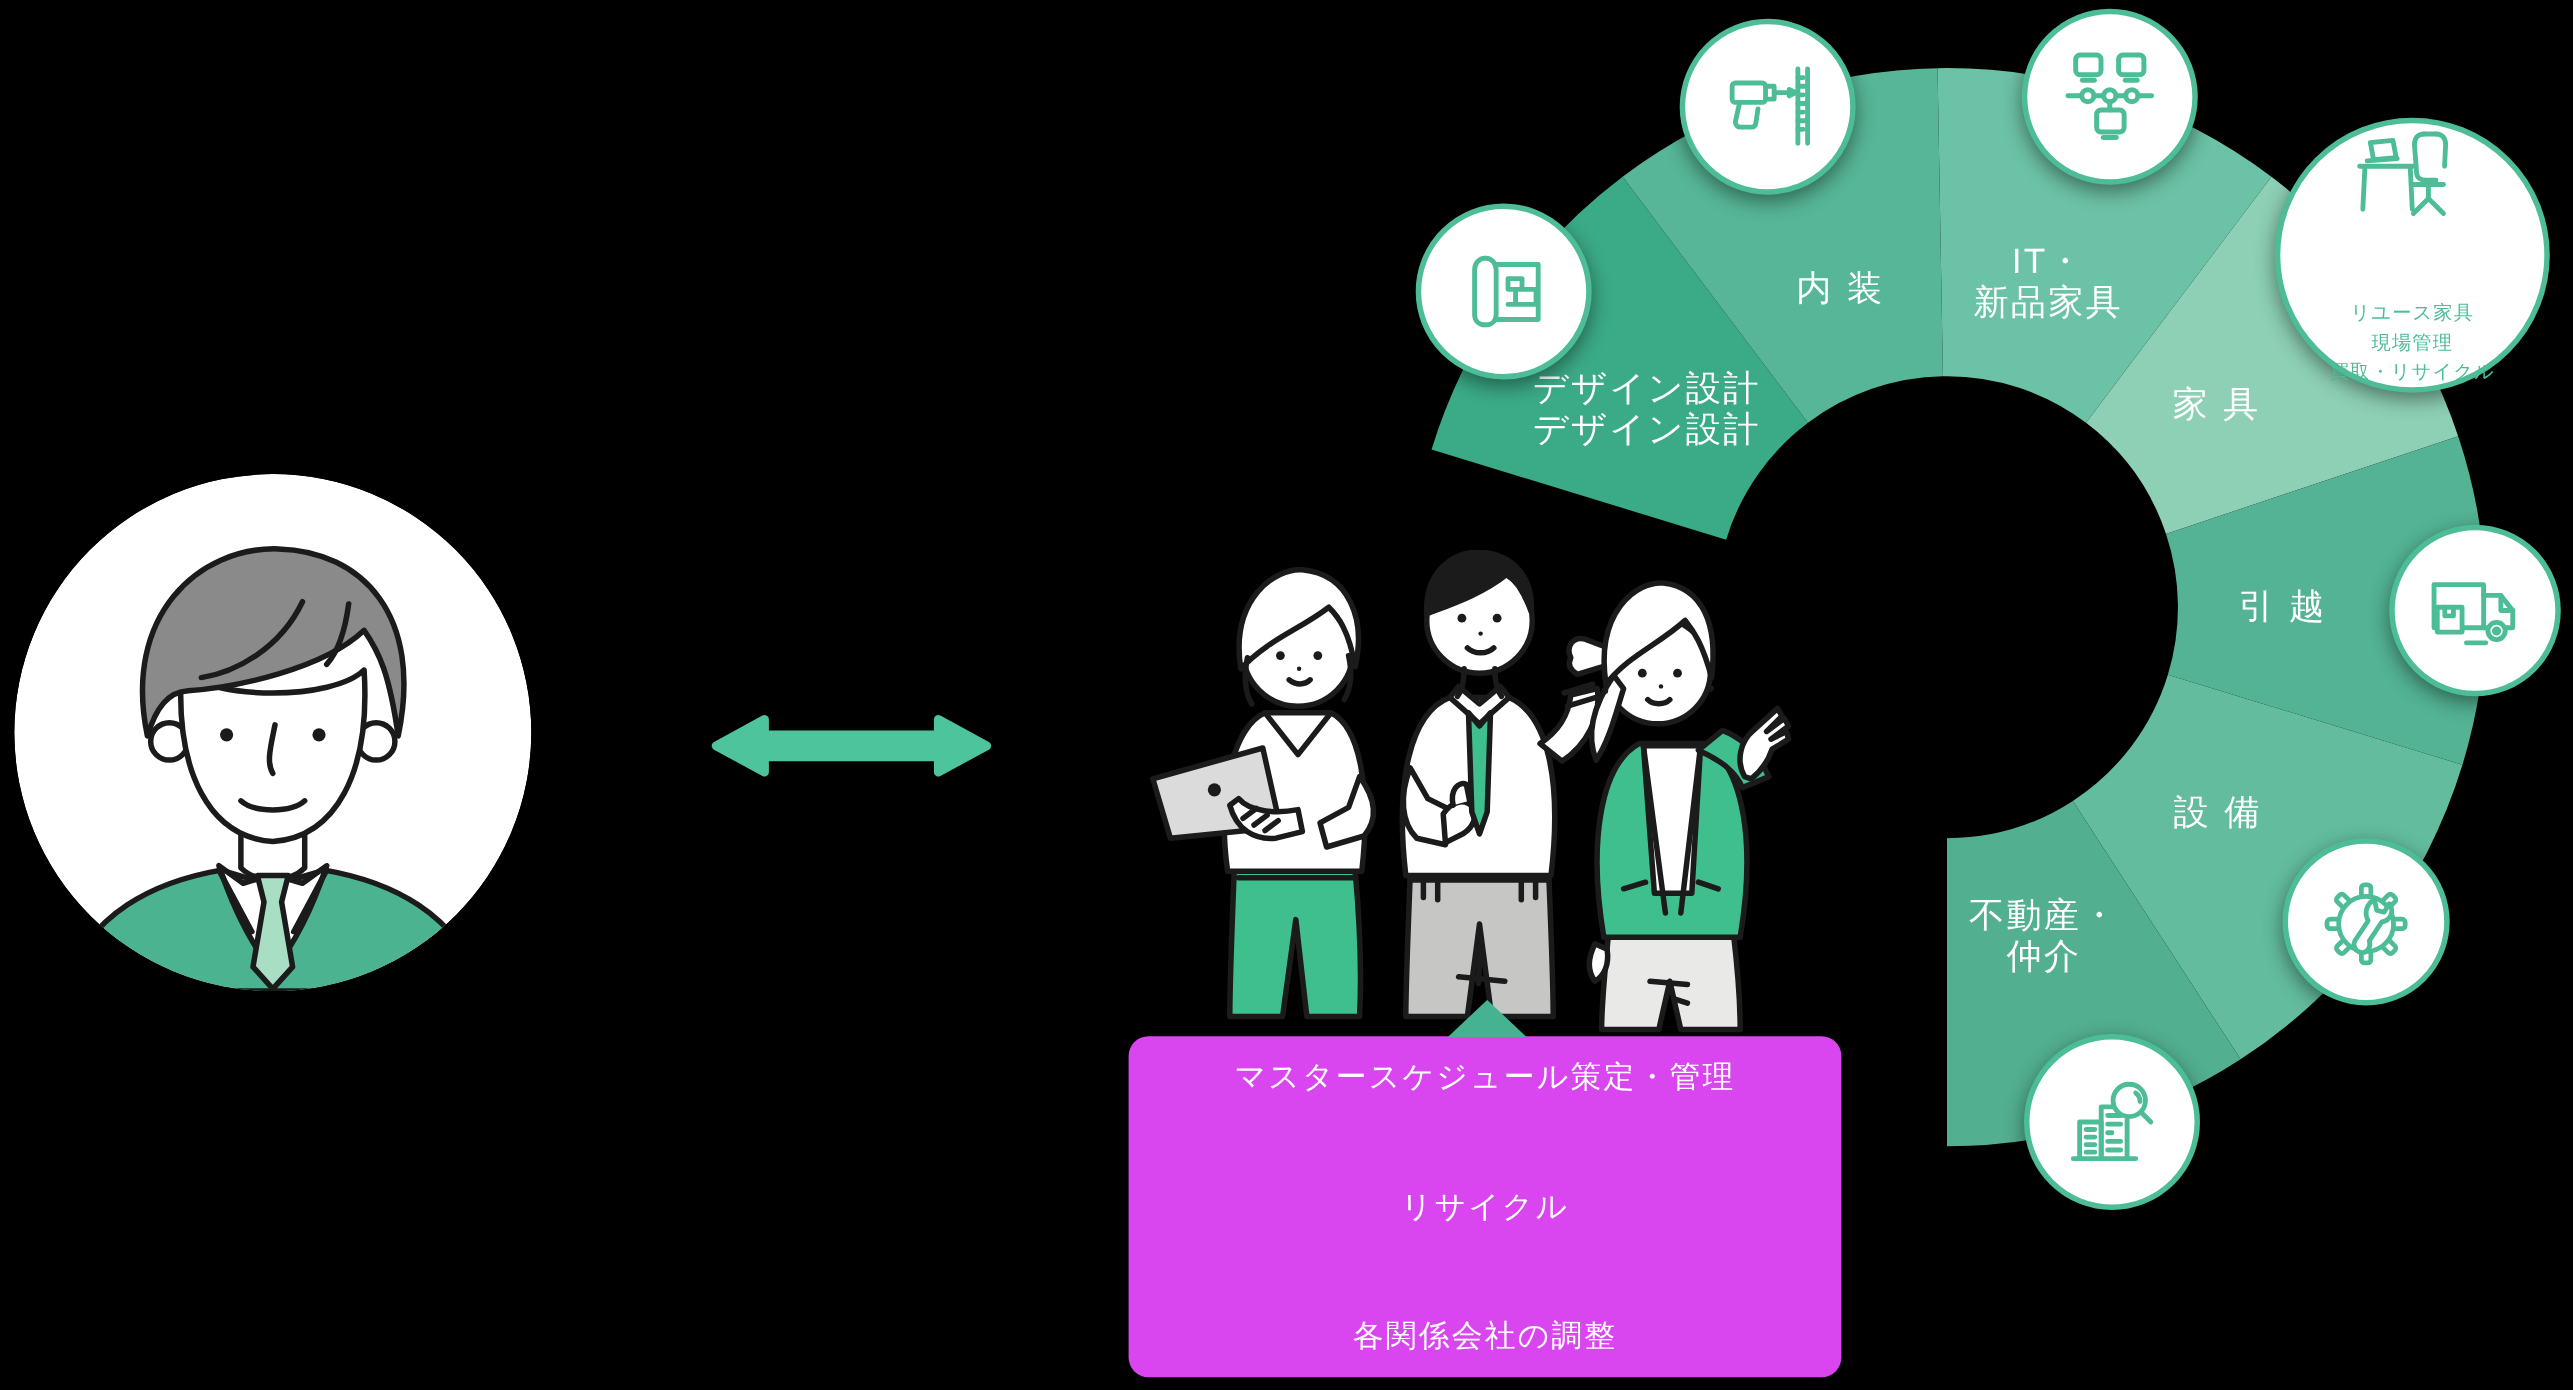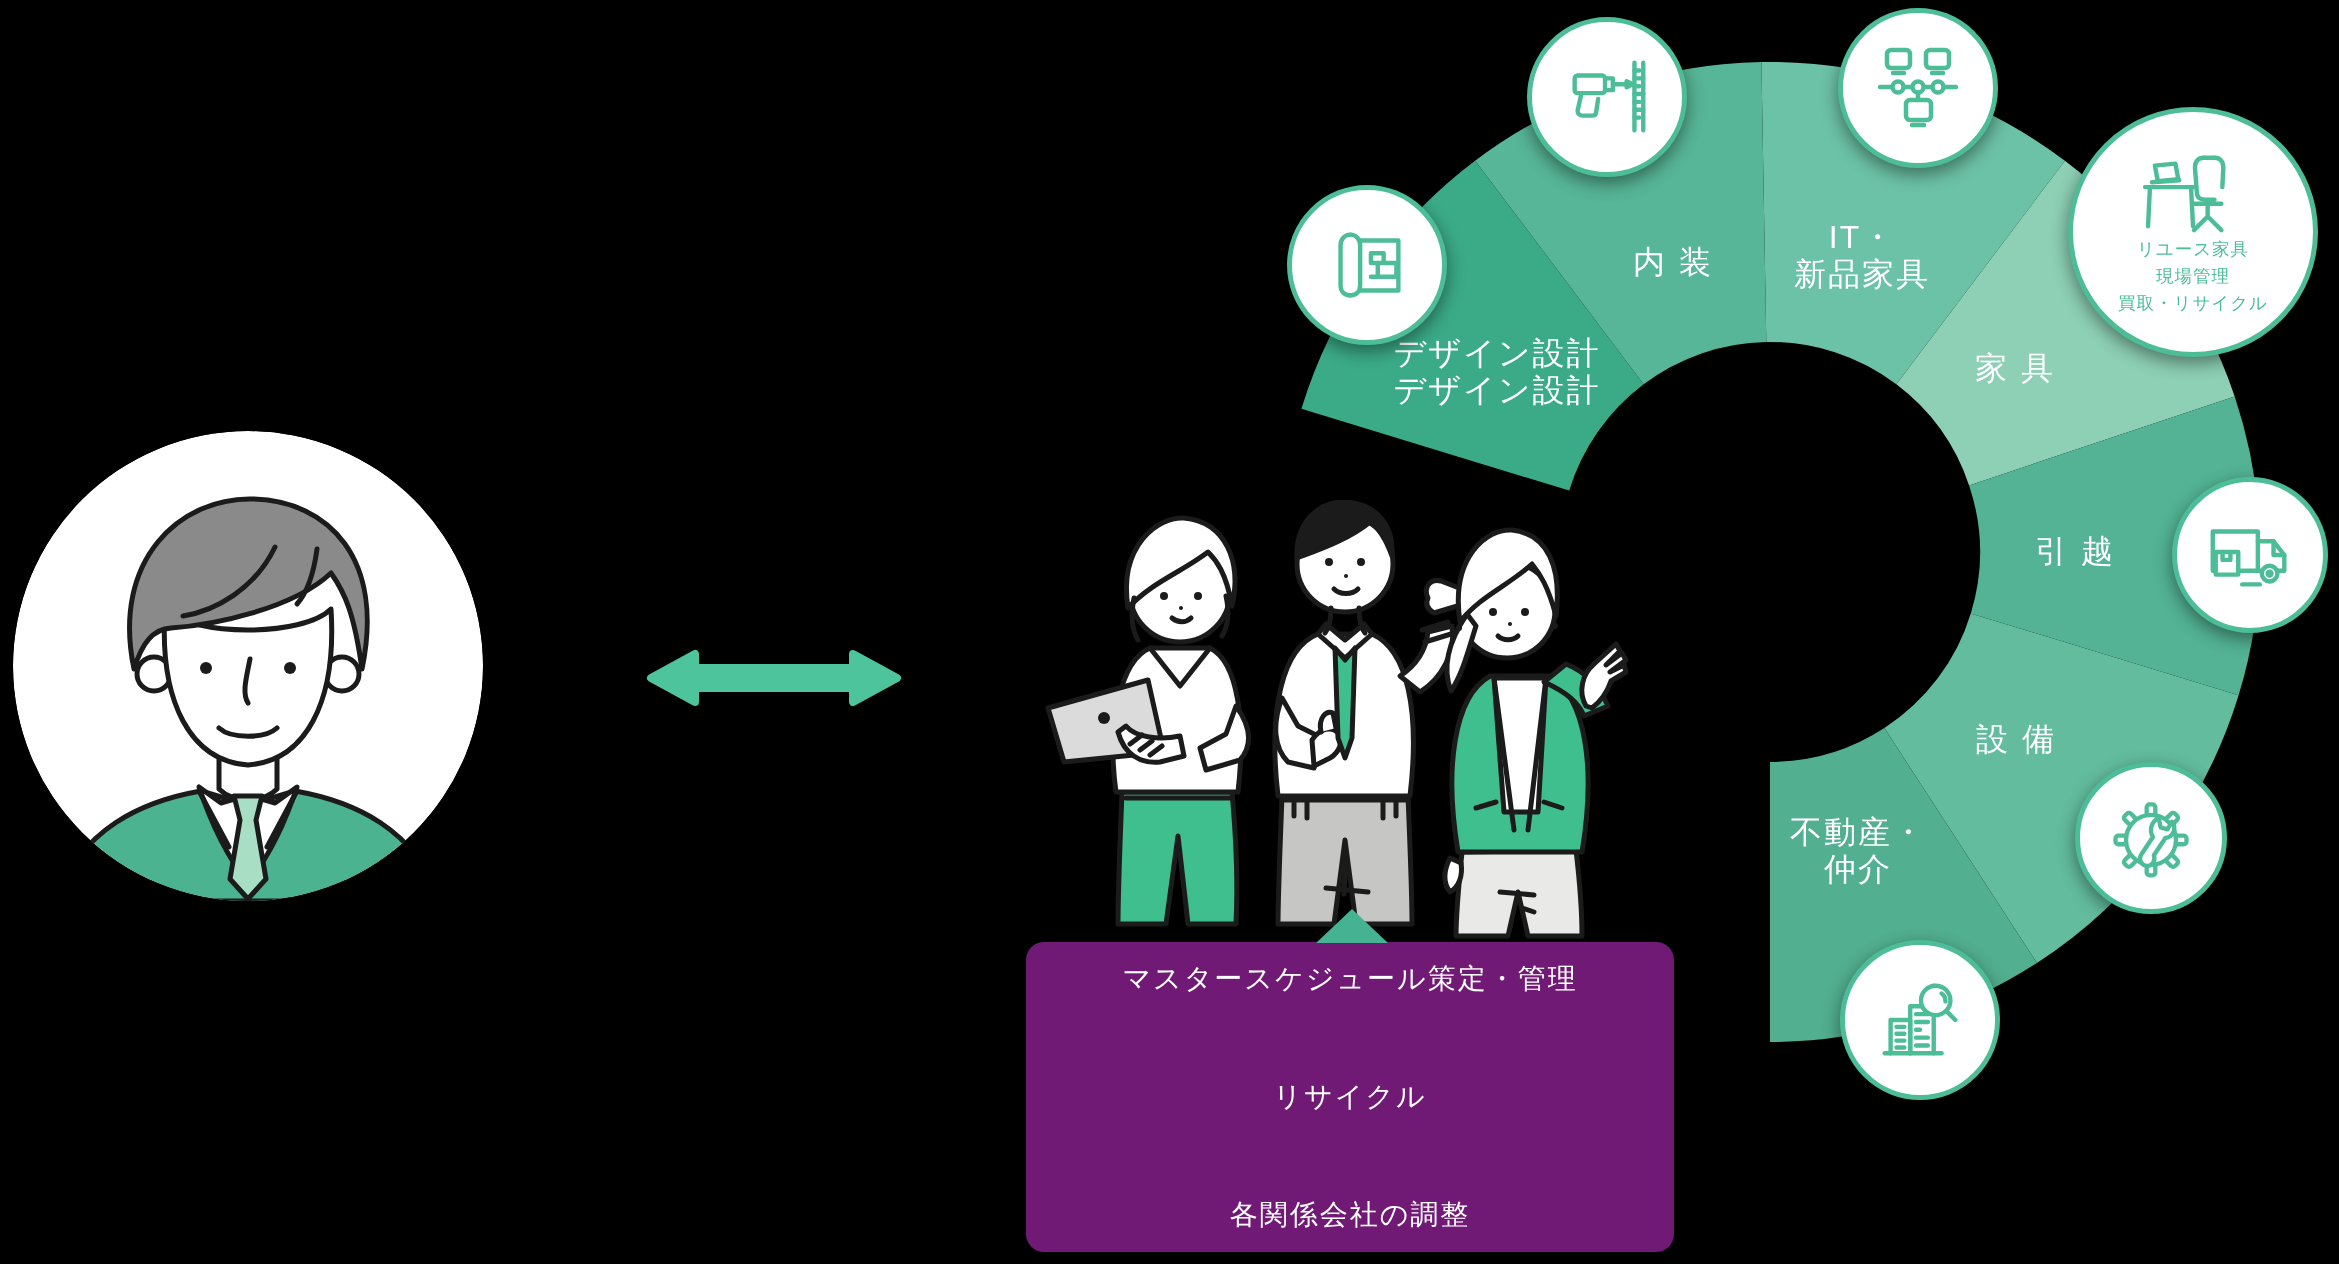--- a/index.html
+++ b/index.html
@@ -17,21 +17,21 @@
   .arrow polygon{fill:var(--accent,#4dc49b);stroke:var(--accent,#4dc49b);stroke-width:8;stroke-linejoin:round;}
   
   .ring-svg{position:absolute;left:0;top:0;}
   
   .icon-circle{
     position:absolute;background:#fff;border:5px solid var(--icon-green,#4cbd96);
     border-radius:50%;box-sizing:border-box;display:flex;align-items:center;justify-content:center;
     box-shadow:0 6px 18px rgba(0,0,0,.45);
   }
   .icon-circle svg{stroke:var(--icon-green,#4cbd96);fill:none;stroke-width:4.5;stroke-linecap:round;stroke-linejoin:round;}
-  .bubble{flex-direction:column;}
+  .bubble{flex-direction:column;justify-content:space-between;}
   .bubble-text{color:var(--icon-green,#4cbd96);font-size:17.5px;line-height:27px;text-align:center;letter-spacing:1px;font-weight:500;}
   
   .seg-label{
     position:absolute;transform:translate(-50%,-50%);
     color:var(--label-text,#fff);font-size:32px;line-height:37px;
     text-align:center;letter-spacing:2px;white-space:nowrap;font-weight:500;
   }
   .seg-label.wide{letter-spacing:14px;text-indent:14px;font-family:Liberation Mono, monospace;}
   
   .callout{
@@ -271,21 +271,21 @@
       <path d="M64,48 V84"></path>
       <path d="M26,57 h8 M26,64 h8 M26,71 h8 M26,78 h8"></path>
       <path d="M46,44 h12 M46,52 h12 M46,60 h4 M46,68 h12 M46,76 h12"></path>
       <path d="M14,84 H72"></path>
       <circle cx="66" cy="30" r="15" style="fill:#fff"></circle>
       <path d="M77,41 L86,50"></path>
       <path d="M72,23 C75,25 76,28 76,31"></path>
     </svg>
   </div>
 
-  <div class="callout" style="background-color: #701a75;">
+  <div class="callout" style="background-color: #d946ef;">
     <svg class="callout-pointer" width="72" height="34" viewBox="0 0 72 34">
       <polygon points="36,0 72,34 0,34" fill="#45B292"></polygon>
     </svg>
     <div class="callout-line">マスタースケジュール策定・管理</div>
     <div class="callout-line">リサイクル</div>
     <div class="callout-line">各関係会社の調整</div>
   </div>
 
 </div>
 

